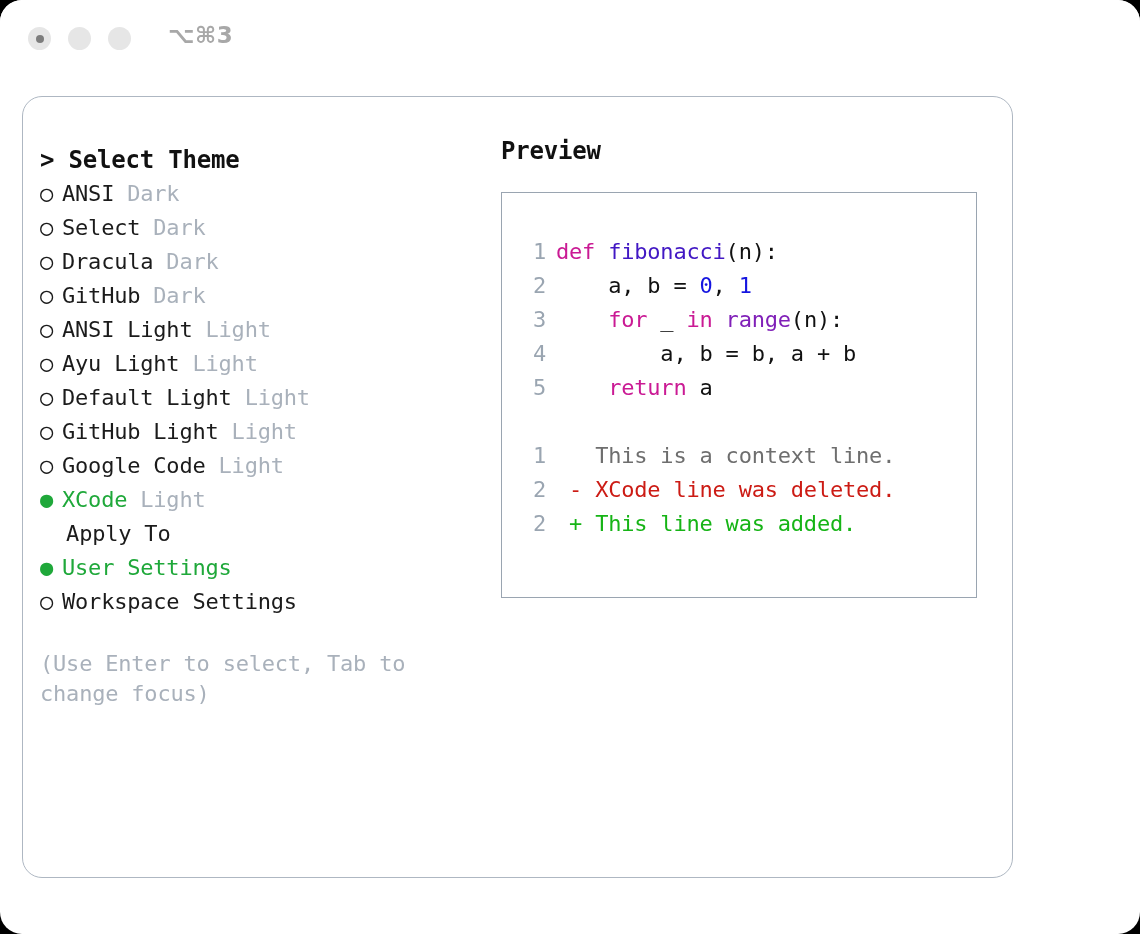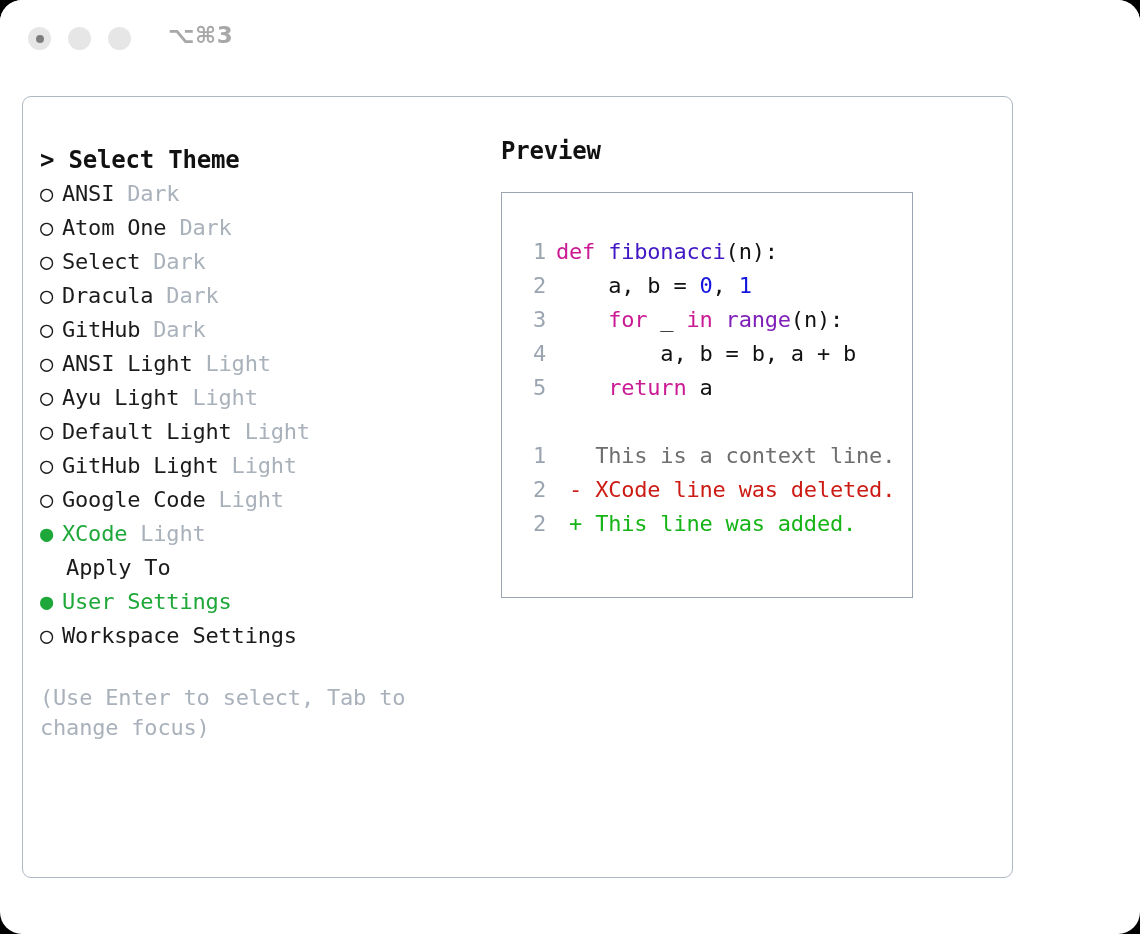--- a/index.html
+++ b/index.html
@@ -67,21 +67,21 @@
   }
 
   
   #panel {
     position: absolute;
     left: 22px;
     top: 96px;
     width: 991px;
     height: 782px;
     border: 1.6px solid #aeb7c2;
-    border-radius: 9px;
+    border-radius: 20px;
     box-sizing: border-box;
     background: #ffffff;
   }
 
   
   #left-col {
     position: absolute;
     left: 17px;
     top: 46px;
     width: 440px;
@@ -140,21 +140,21 @@
   #preview-title {
     font-size: 24px;
     font-weight: 700;
     color: #111111;
     line-height: 34px;
     letter-spacing: -0.2px;
   }
 
   #preview-box {
     margin-top: 24px;
-    width: 412px;
+    width: 476px;
     height: 406px;
     border: 1.8px solid #9aa5b1;
     box-sizing: border-box;
     background: #ffffff;
     position: relative;
   }
 
   #code-area {
     position: absolute;
     left: 18px;
@@ -199,21 +199,20 @@
   </div>
 
   <div id="panel">
 
     <div id="left-col">
 
       <div class="head-line">&gt; Select Theme</div>
 
       <div id="theme-list">
           <div class="opt-row"><span class="bullet">○</span><span class="opt-label">ANSI</span><span class="opt-tag"> Dark</span></div>
-          <div class="opt-row"><span class="bullet">○</span><span class="opt-label">Atom One</span><span class="opt-tag"> Dark</span></div>
           <div class="opt-row"><span class="bullet">○</span><span class="opt-label">Select</span><span class="opt-tag"> Dark</span></div>
           <div class="opt-row"><span class="bullet">○</span><span class="opt-label">Dracula</span><span class="opt-tag"> Dark</span></div>
           <div class="opt-row"><span class="bullet">○</span><span class="opt-label">GitHub</span><span class="opt-tag"> Dark</span></div>
           <div class="opt-row"><span class="bullet">○</span><span class="opt-label">ANSI Light</span><span class="opt-tag"> Light</span></div>
           <div class="opt-row"><span class="bullet">○</span><span class="opt-label">Ayu Light</span><span class="opt-tag"> Light</span></div>
           <div class="opt-row"><span class="bullet">○</span><span class="opt-label">Default Light</span><span class="opt-tag"> Light</span></div>
           <div class="opt-row"><span class="bullet">○</span><span class="opt-label">GitHub Light</span><span class="opt-tag"> Light</span></div>
           <div class="opt-row"><span class="bullet">○</span><span class="opt-label">Google Code</span><span class="opt-tag"> Light</span></div>
           <div class="opt-row selected"><span class="bullet">●</span><span class="opt-label">XCode</span><span class="opt-tag"> Light</span></div>
         </div>

